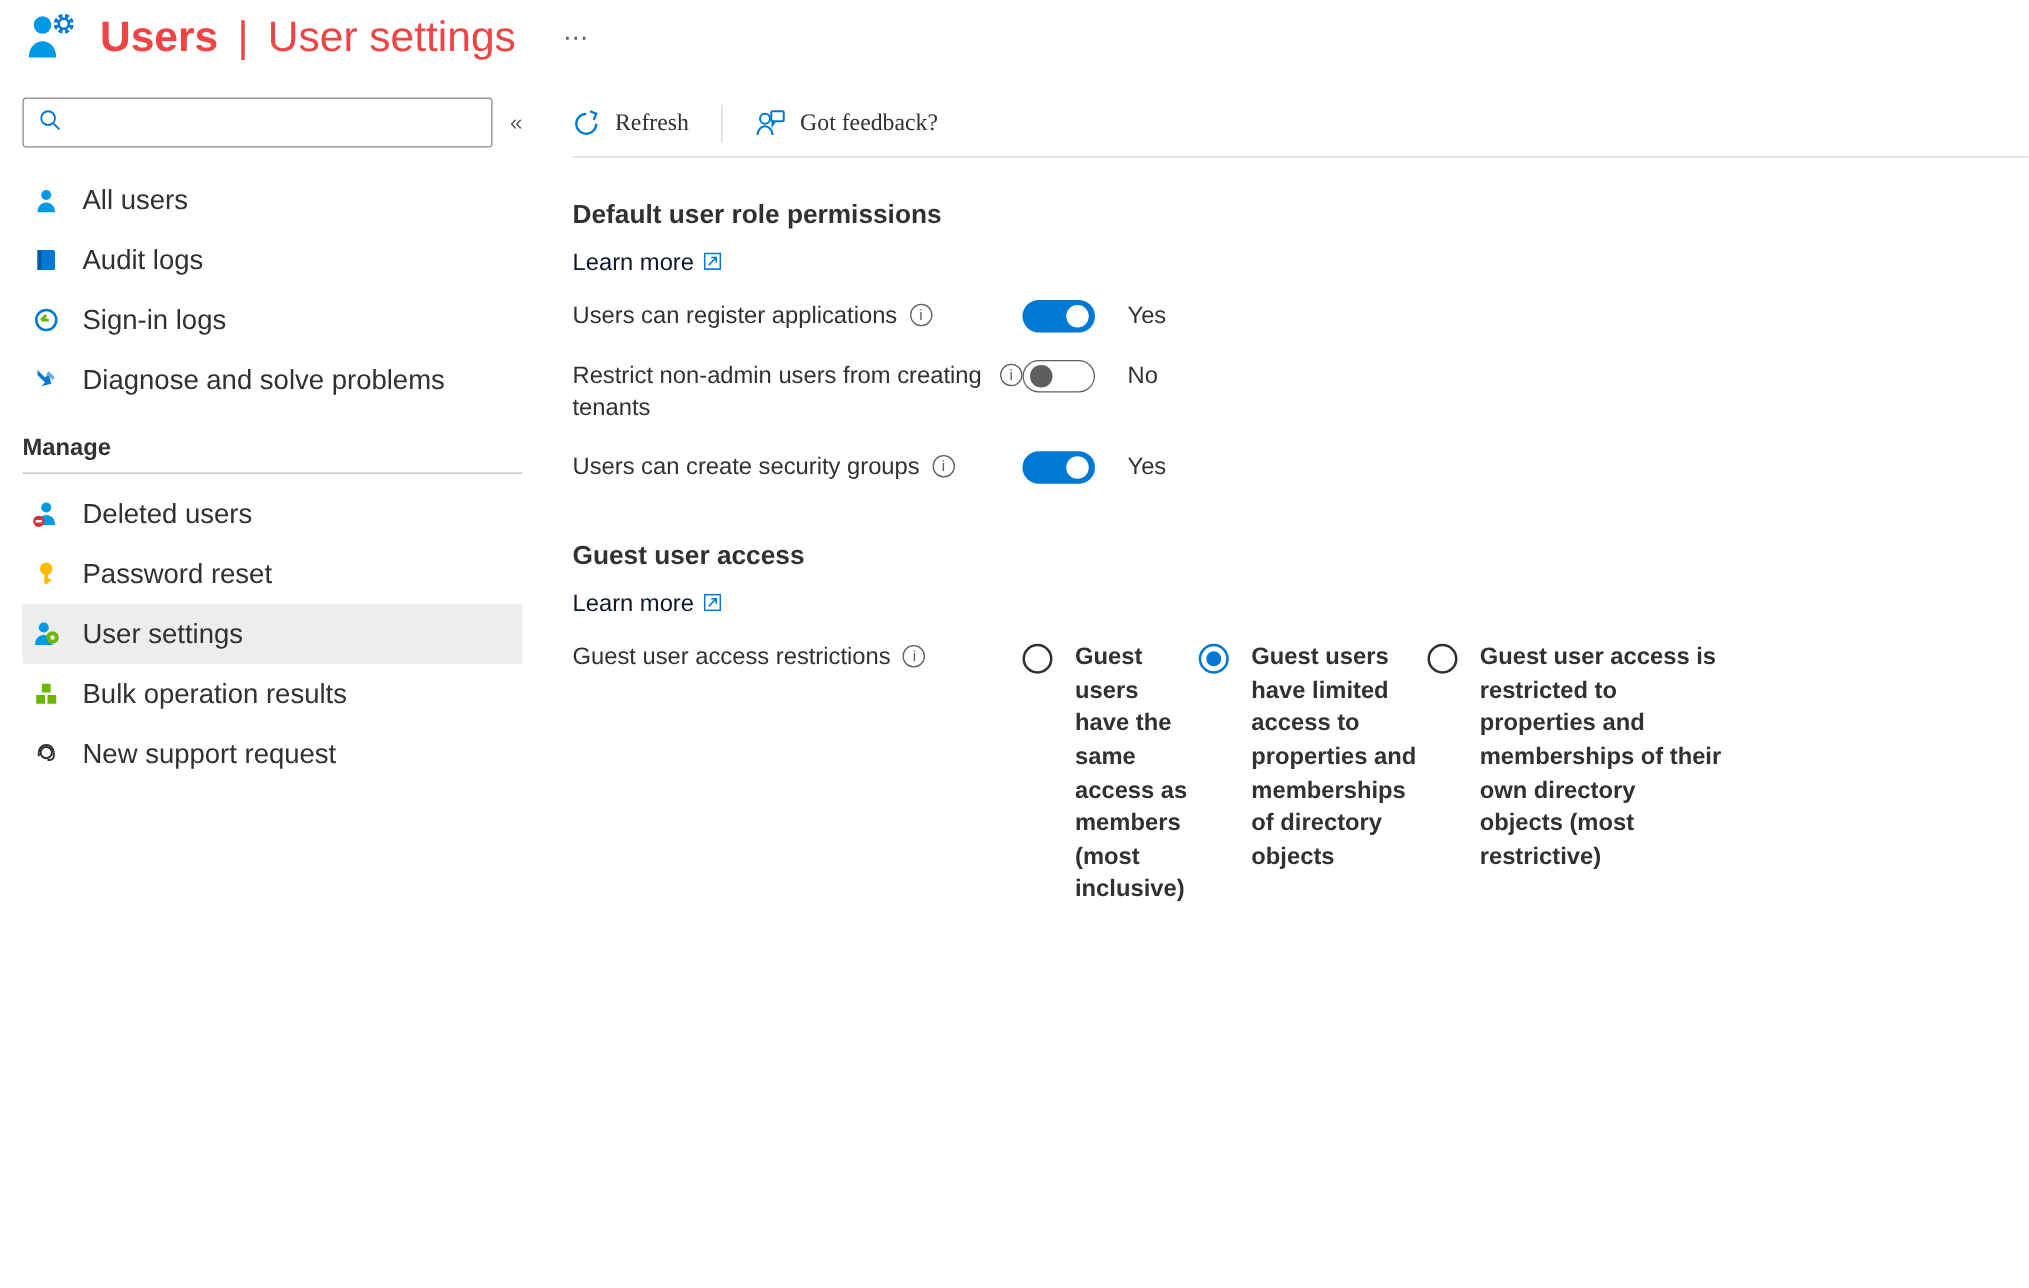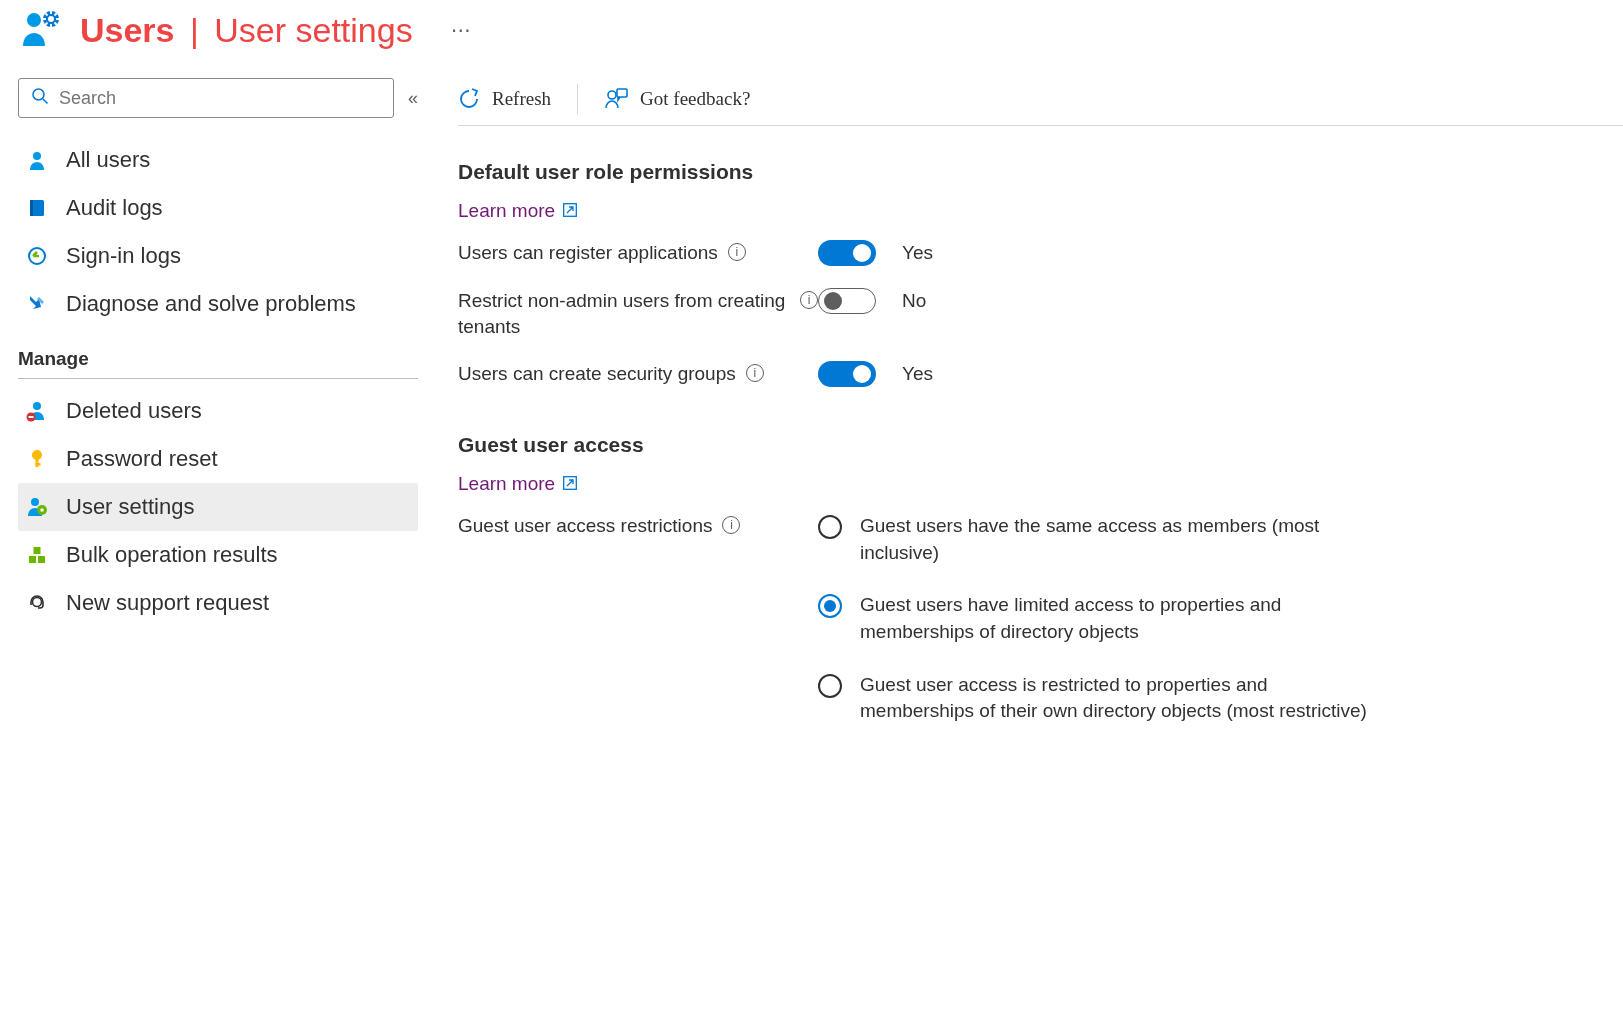--- a/index.html
+++ b/index.html
@@ -33,38 +33,38 @@
 
   .section-header { font-size:19px; font-weight:600; color:#323130; padding:20px 0 8px 0; border-bottom:1px solid #bdbdbd; margin-bottom:8px; }
 
   .main { flex:1; }
   .toolbar { display:flex; align-items:center; gap:26px; height:48px; border-bottom:1px solid #d6d6d6; margin-bottom:34px; padding-bottom:6px;font-family:Liberation Serif, serif; }
   .toolbar-btn { display:flex; align-items:center; gap:12px; cursor:pointer; font-size:19px; color:#323130; }
   .toolbar-btn .tb-icon { color:#0078d4; display:flex; align-items:center; }
   .toolbar-sep { width:1px; height:30px; background:#d6d6d6; }
 
   .group-title { font-size:21px; font-weight:700; color:#323130; margin-bottom:16px; }
-  .learn-more { display:inline-flex; align-items:center; gap:8px; color:#701a75; font-size:19px; cursor:pointer; margin-bottom:18px; }
+  .learn-more { display:inline-flex; align-items:center; gap:8px; color:#0f172a; font-size:19px; cursor:pointer; margin-bottom:18px; }
   .learn-more .ext-icon { font-size:15px; }
 
   .setting-row { display:flex; align-items:flex-start; margin-bottom:22px; }
   .setting-label-col { width:360px; flex:0 0 360px; display:flex; align-items:flex-start; gap:10px; font-size:19px; color:#323130; line-height:1.35; }
   .info-icon { width:18px; height:18px; border:1px solid #605e5c; border-radius:50%; display:inline-flex; align-items:center; justify-content:center; font-size:12px; color:#605e5c; flex:0 0 18px; margin-top:3px; }
   .toggle-col { display:flex; align-items:center; gap:26px; }
 
   .toggle { width:58px; height:26px; border-radius:13px; position:relative; cursor:pointer; }
   .toggle.on { background:#0078d4; }
   .toggle.off { background:#fff; border:1px solid #605e5c; }
   .toggle .knob { position:absolute; width:18px; height:18px; border-radius:50%; top:4px; }
   .toggle.on .knob { background:#fff; right:5px; }
   .toggle.off .knob { background:#605e5c; left:5px; top:3px; }
   .toggle-text { font-size:19px; }
 
   .radio-group .setting-label-col { align-items:flex-start; }
-  .radio-options { display:flex; flex-direction:column; gap:26px; max-width:560px; }
+  .radio-options { display:flex; flex-direction:row; max-width:560px;font-weight:bold; }
   .radio-option { display:flex; align-items:flex-start; gap:18px; cursor:pointer; }
   .radio { width:24px; height:24px; border:2px solid #323130; border-radius:50%; flex:0 0 24px; display:flex; align-items:center; justify-content:center; margin-top:2px; }
   .radio.selected { border-color:#0078d4; }
   .radio.selected::after { content:""; width:12px; height:12px; background:#0078d4; border-radius:50%; }
   .radio-label { font-size:19px; color:#323130; line-height:1.4; }
 
   .section-gap { height:24px; }
 </style>
 </head>
 <body>
@@ -104,21 +104,20 @@
 
     <div class="sidebar">
       <div class="search-row">
         <div class="search-box">
           <span>
             <svg width="18" height="18" viewBox="0 0 18 18">
                 <circle cx="7.5" cy="7.5" r="5.5" fill="none" stroke="#0078d4" stroke-width="1.5"></circle>
                 <line x1="12" y1="12" x2="16.5" y2="16.5" stroke="#0078d4" stroke-width="1.5"></line>
               </svg>
           </span>
-          <input type="text" placeholder="Search" style="">
         </div>
         <div class="collapse-btn">«</div>
       </div>
 
       <div id="nav-top">
           <div class="nav-item">
             <span class="nav-icon">
               <svg width="20" height="20" viewBox="0 0 20 20">
                 <circle cx="10" cy="6" r="4" fill="#0099e6"></circle>
                 <path d="M3 20c0-5 3-8 7-8s7 3 7 8" fill="#0099e6"></path>

